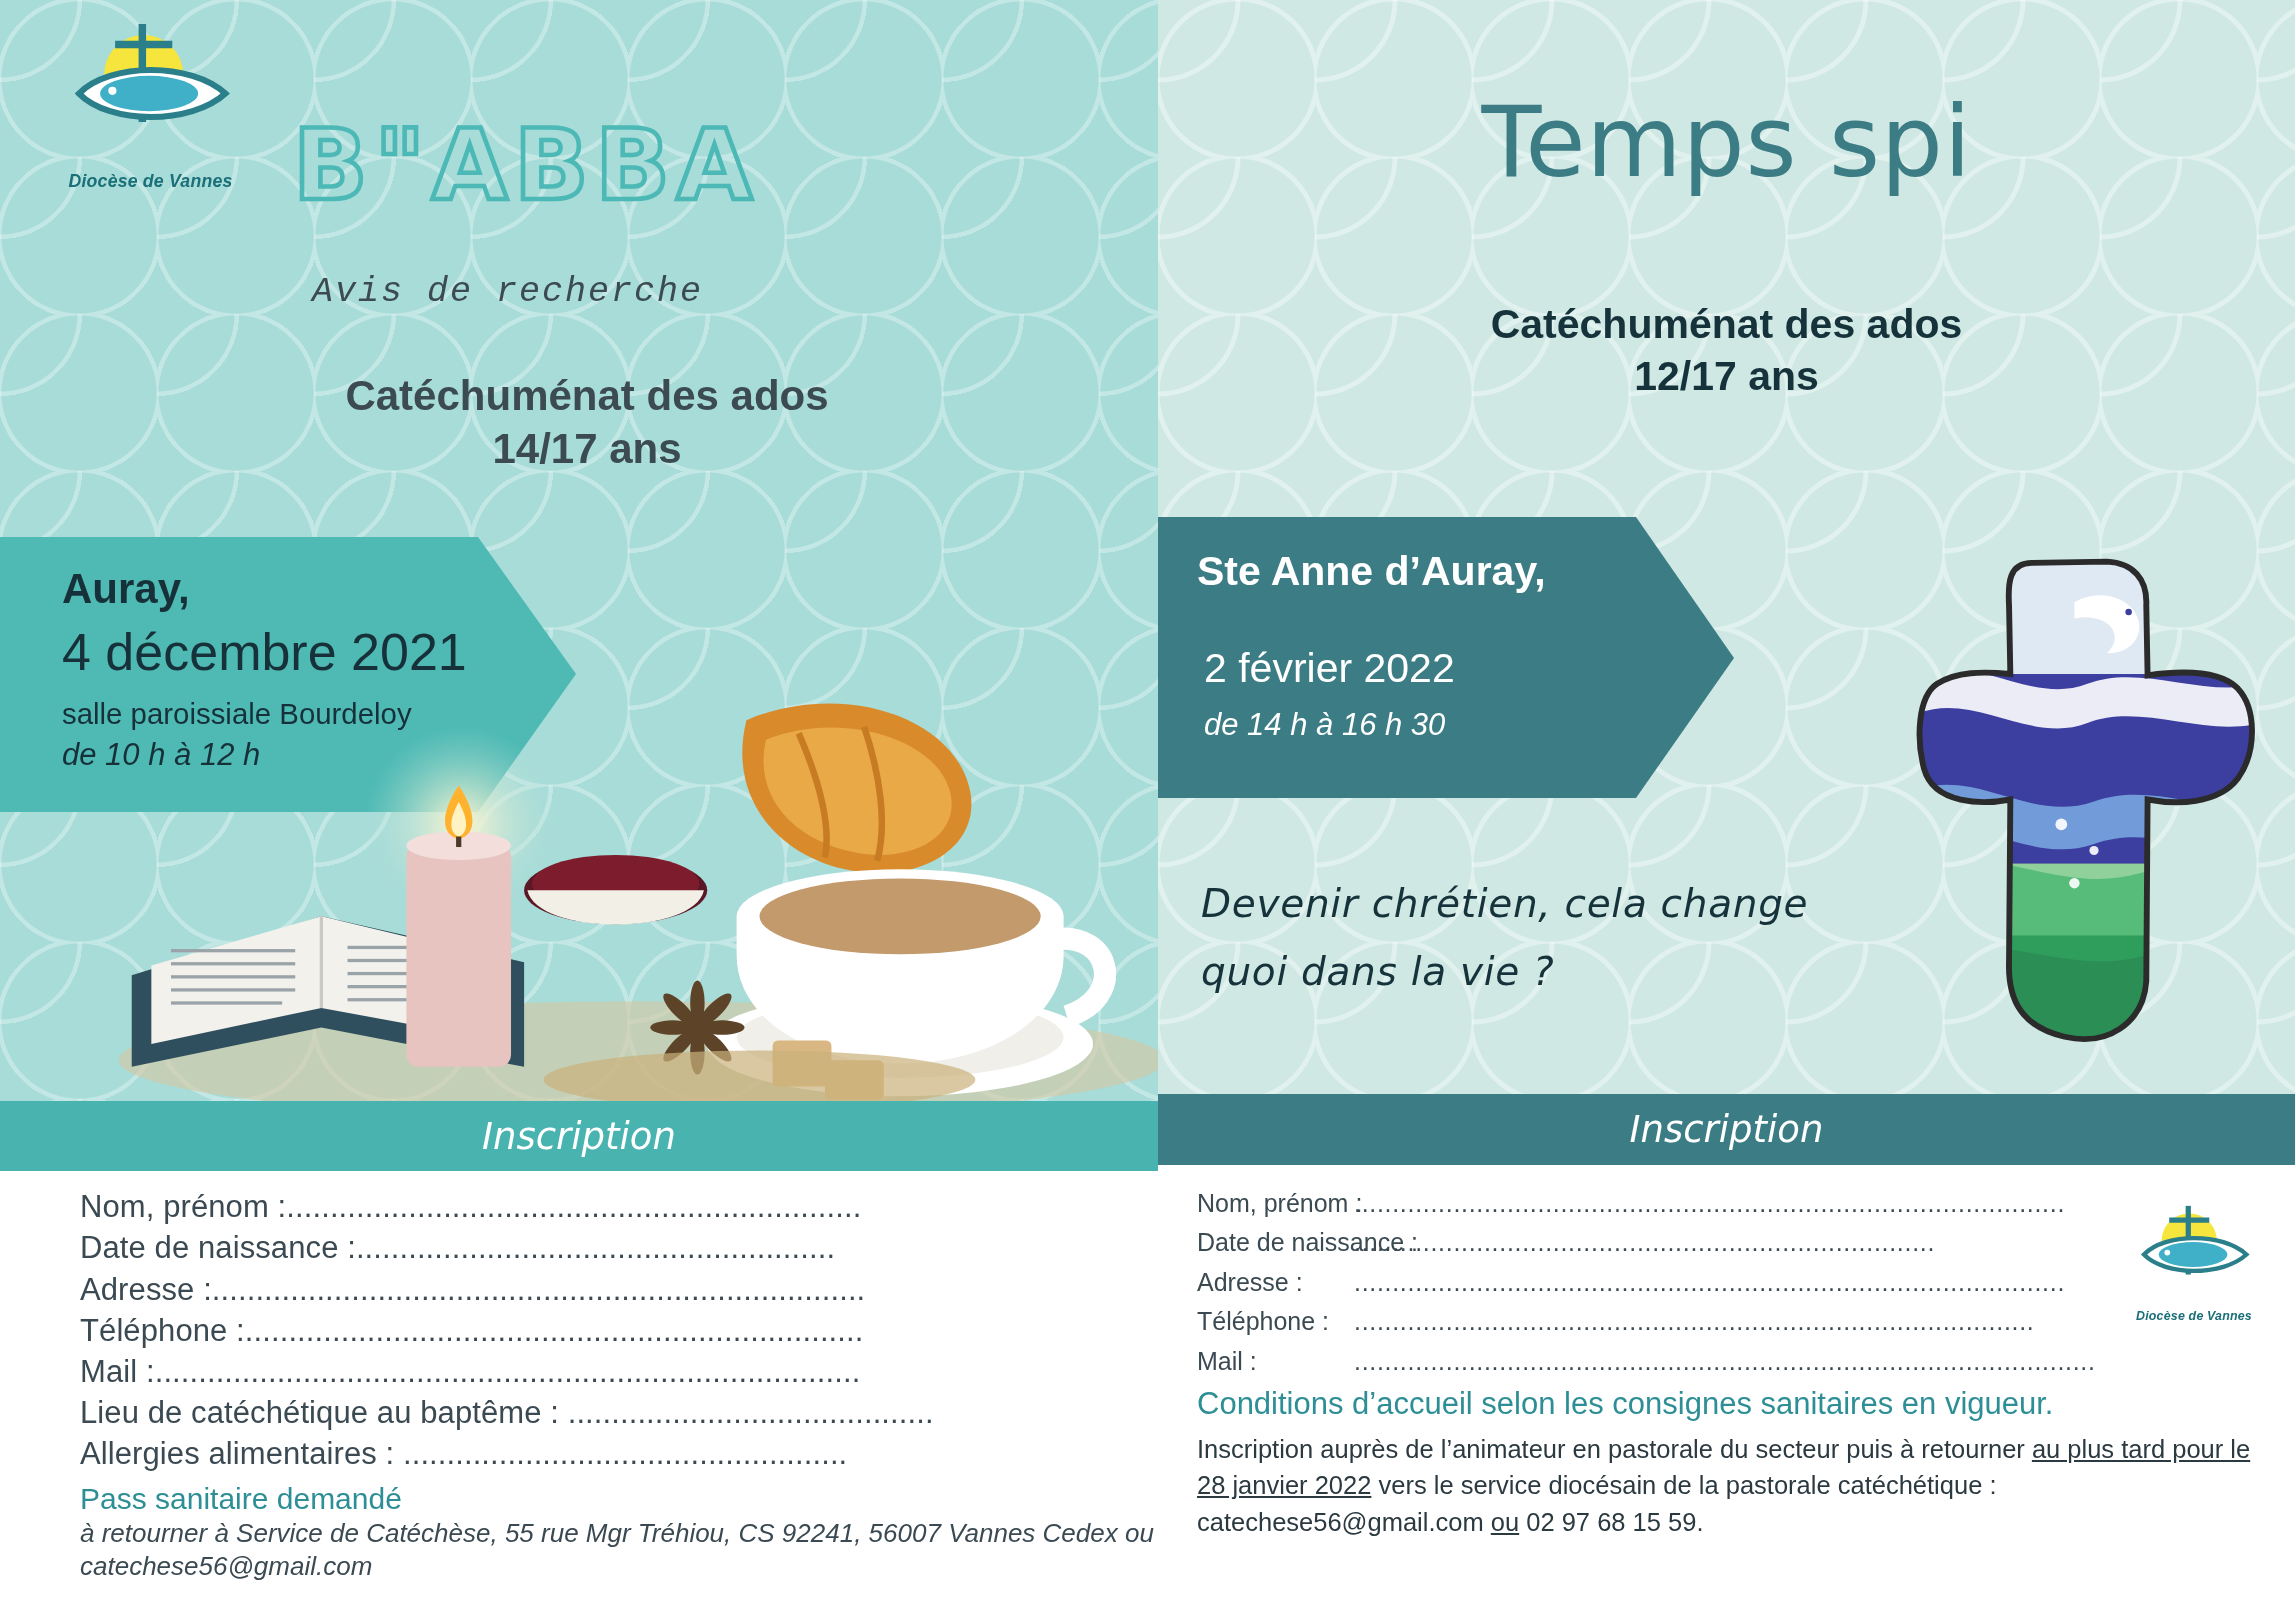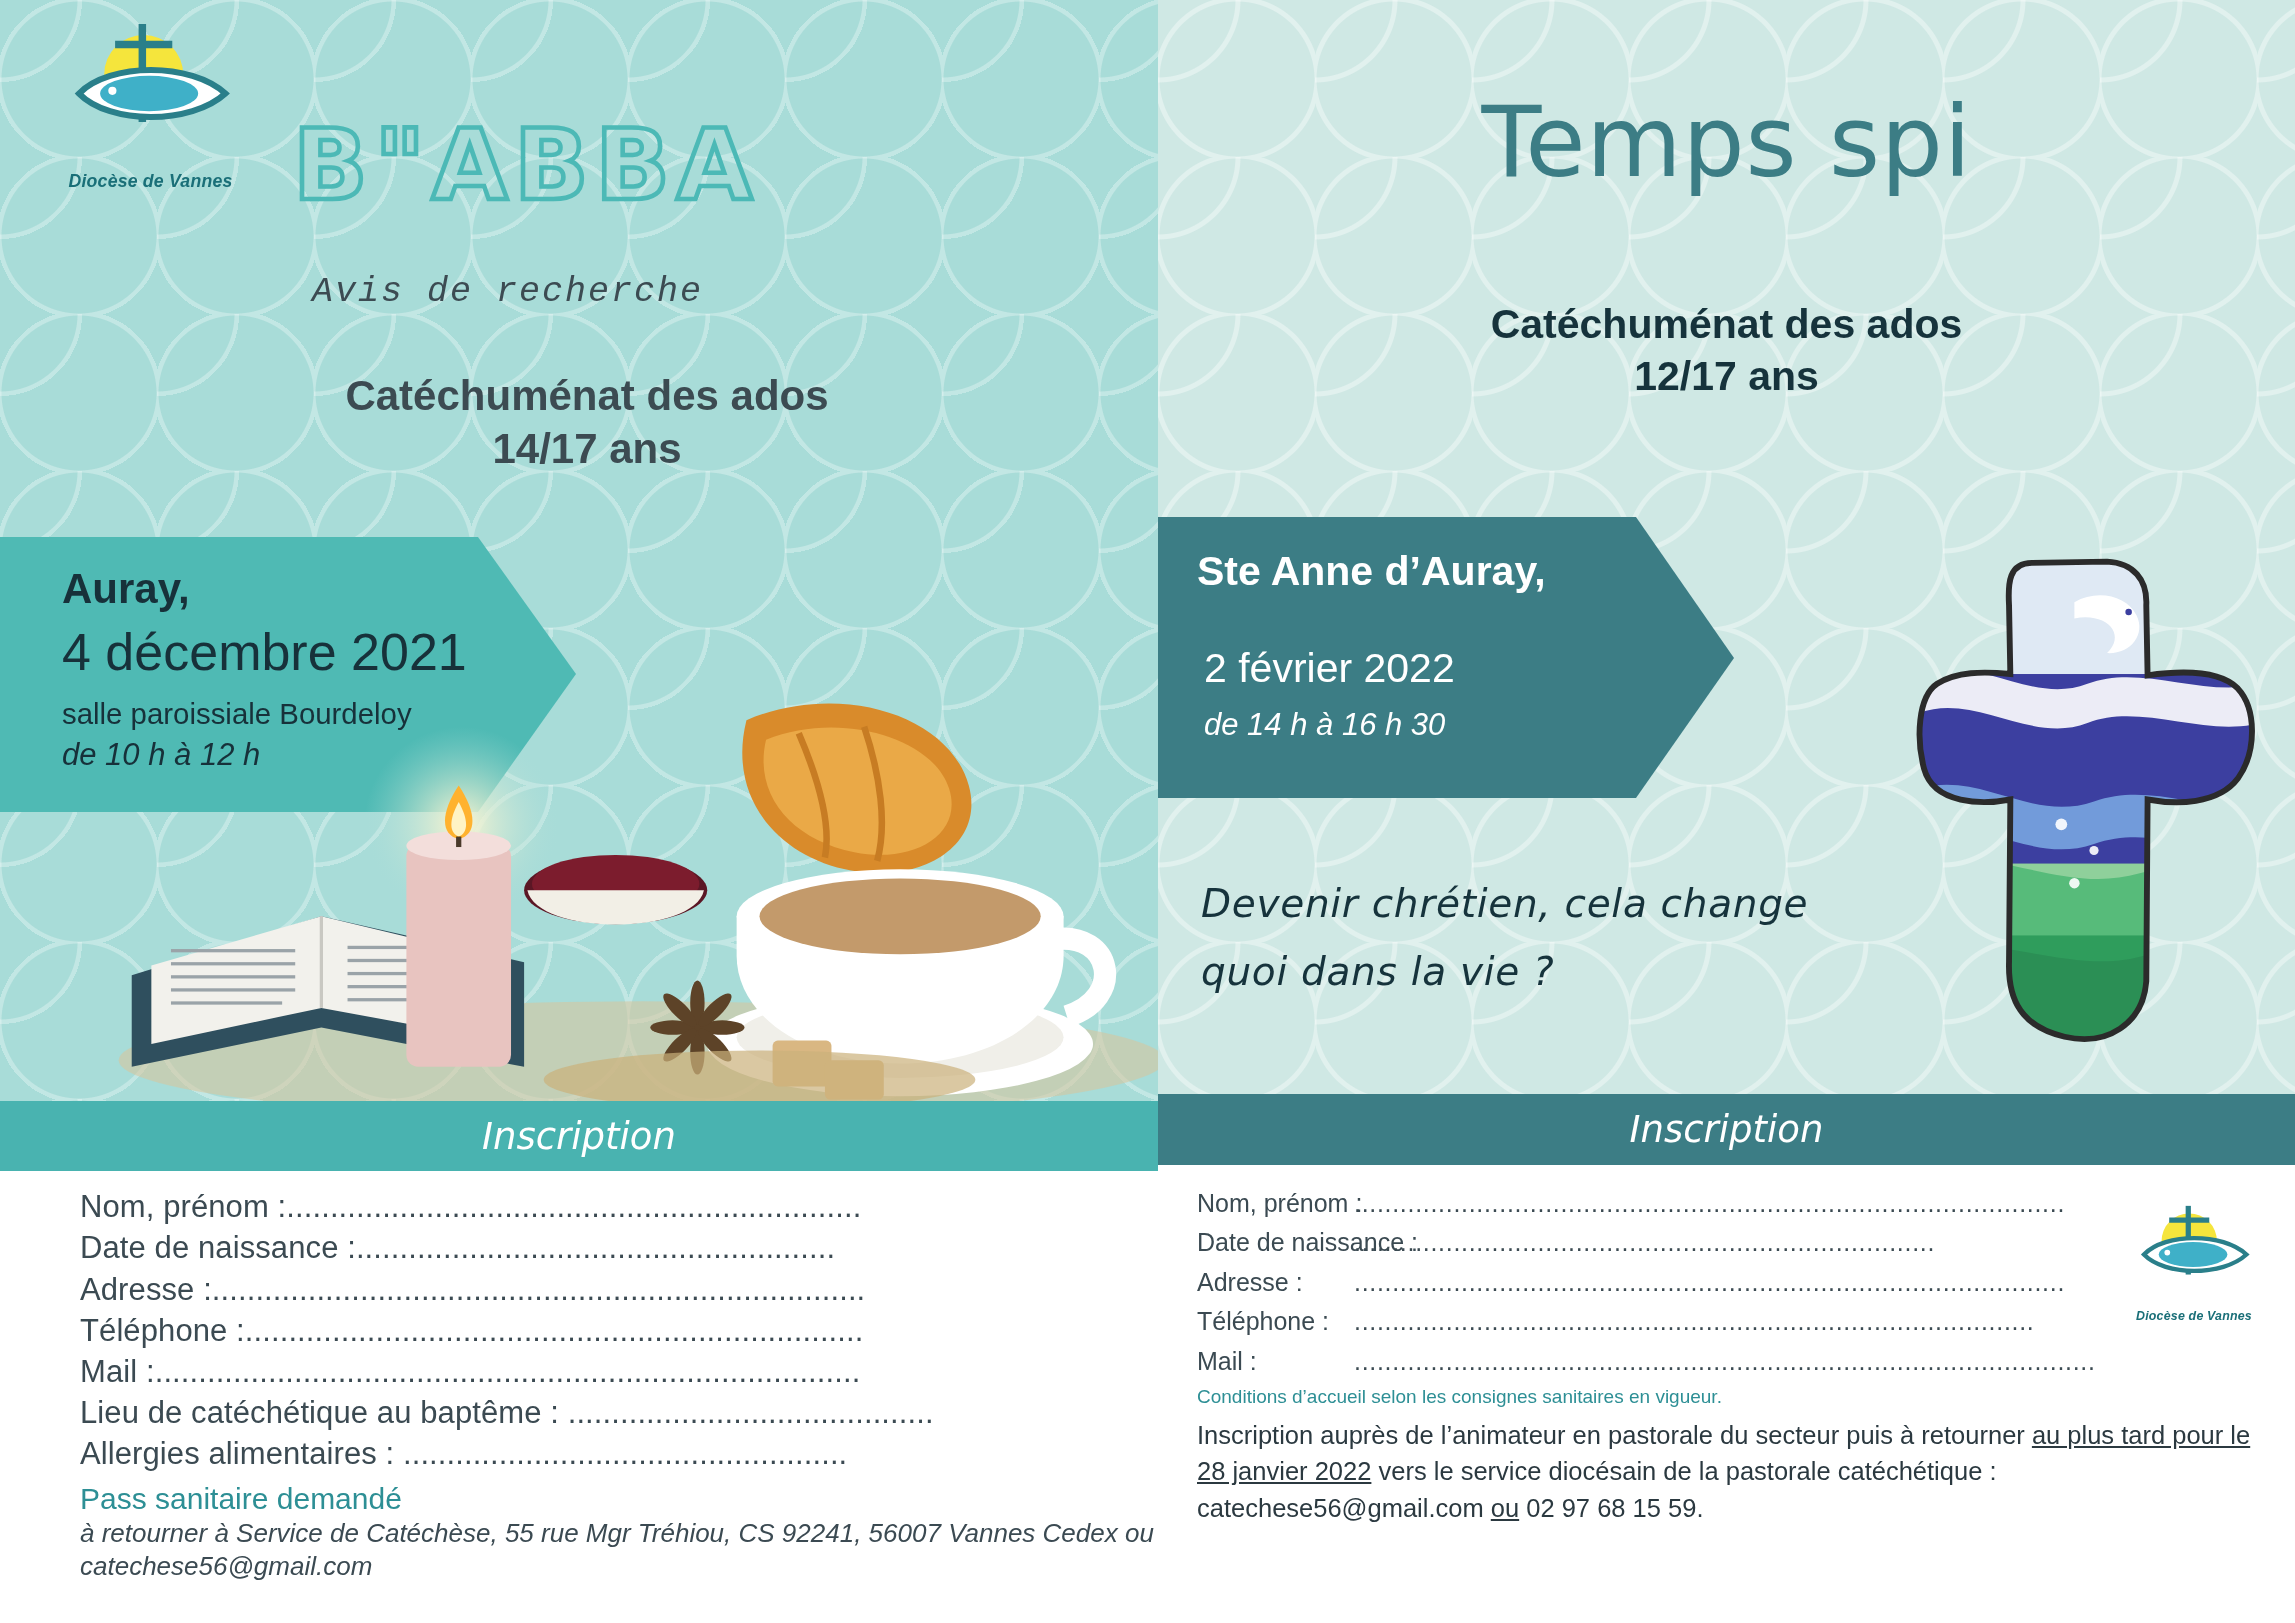--- a/index.html
+++ b/index.html
@@ -150,21 +150,21 @@
   .form-right{
     position:absolute;left:0;top:1165px;width:1137px;height:459px;background:#ffffff;
   }
   .form-right .frow{
     display:flex;align-items:baseline;
     font-size:25px;color:#3b4a52;margin:0 0 10.5px 39px;white-space:nowrap;
   }
   .form-right .flabel{width:157px;display:inline-block;}
   .form-right .fdots{letter-spacing:0.7px;}
   .cond{
-    font-size:19px;color:#2d8f95;margin:10.5px 0 9.2px 39px;
+    font-size:31px;color:#2d8f95;margin:10.5px 0 9.2px 39px;
   }
   .inscript-note{
     font-size:25.5px;color:#2b3940;margin:0 39px 0 39px;line-height:1.42;
   }
   .u{text-decoration:underline;}
 </style>
 </head>
 <body>
 
 <div class="page">

